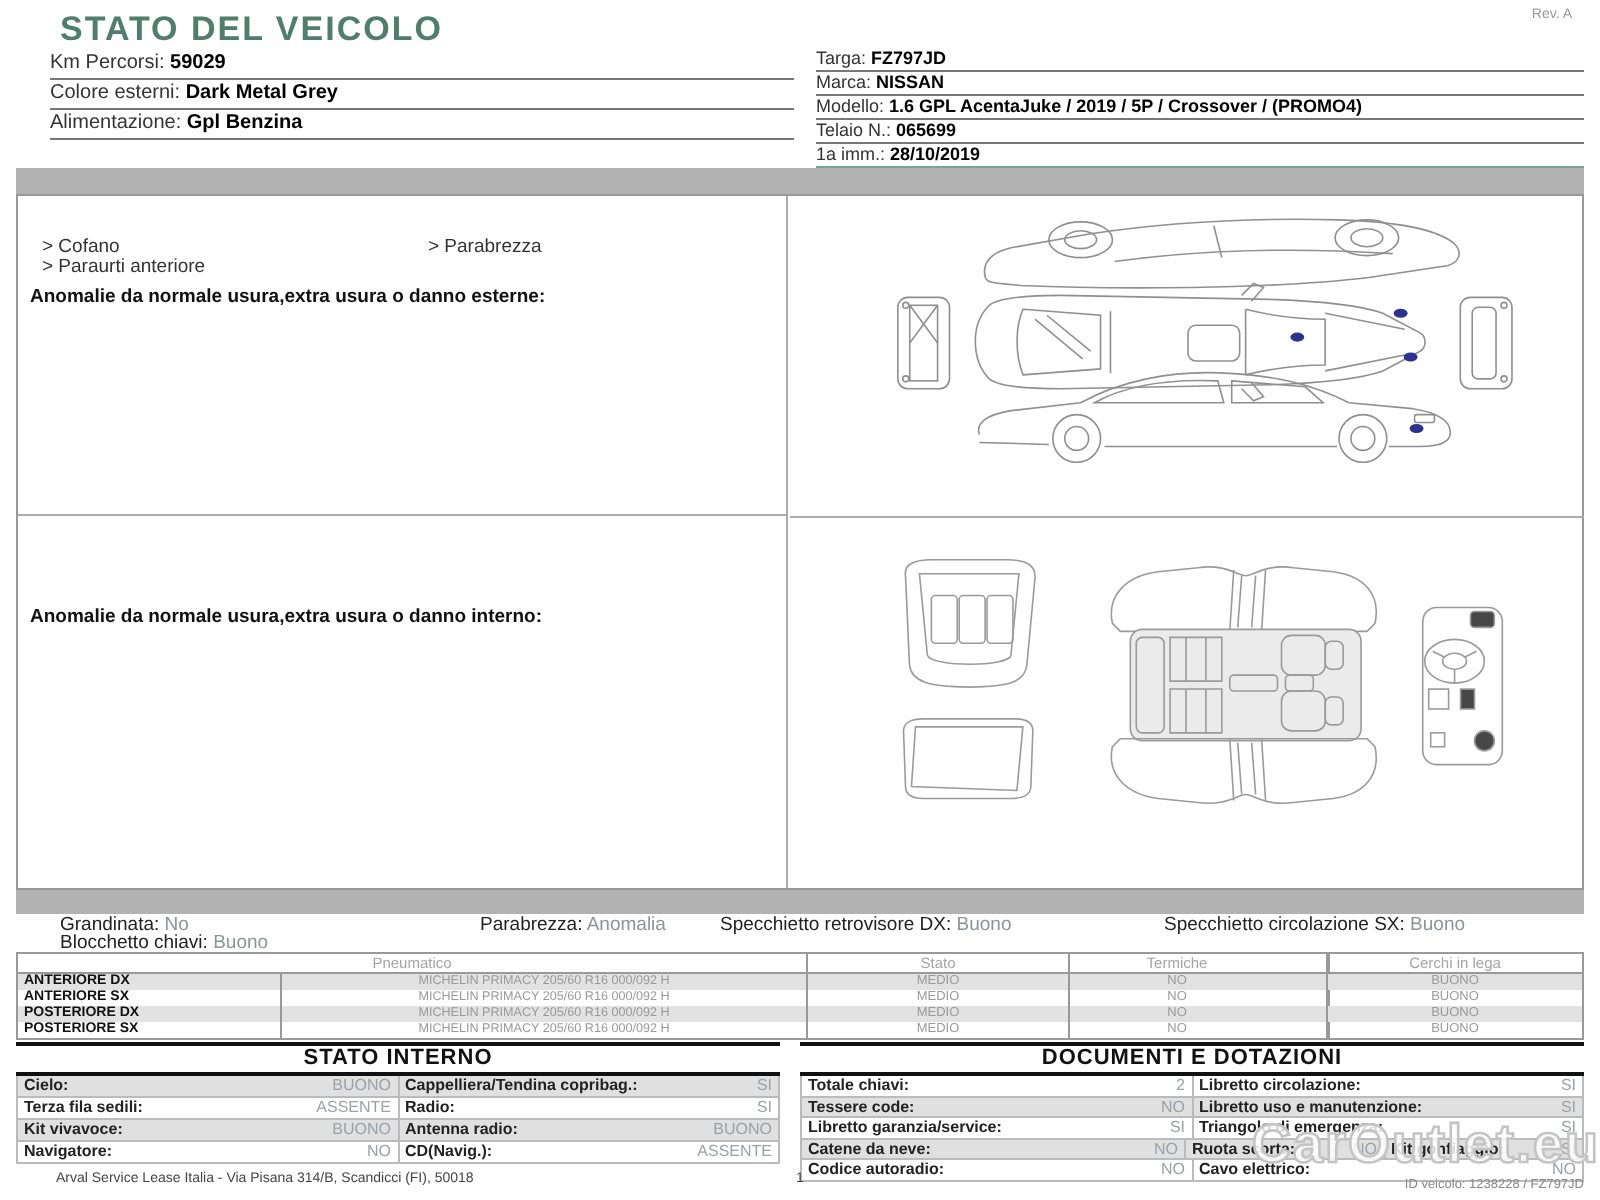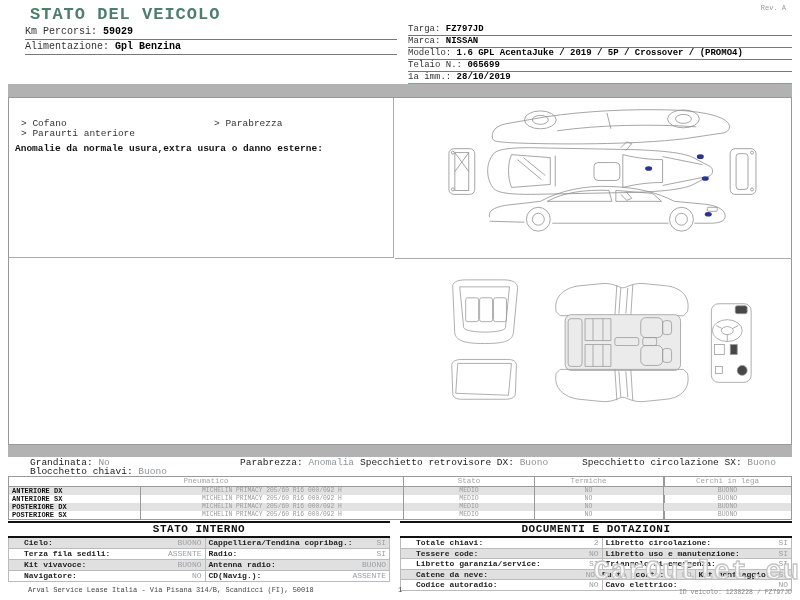--- a/index.html
+++ b/index.html
@@ -1,17 +1,17 @@
 <!DOCTYPE html>
 <html><head>
 <meta charset="utf-8">
 <style>
   html,body{margin:0;padding:0;background:#fff;}
   .page{position:relative;width:800px;height:600px;background:#fff;overflow:hidden;
-        font-family:Liberation Mono, monospace;color:#111;}
+        font-family:Liberation Sans, sans-serif;color:#111;}
   .title{position:absolute;left:30px;top:5px;font-size:17px;font-weight:bold;
          color:#4f7e6d;letter-spacing:1px;}
   .rev{position:absolute;right:14px;top:4px;font-size:7px;color:#999;}
   .info-left{position:absolute;left:25px;top:25px;width:372px;}
   .info-right{position:absolute;left:408px;top:24px;width:384px;}
   .irow{border-bottom:1px solid #777;white-space:nowrap;overflow:hidden;}
   .info-left .irow{height:14px;font-size:10px;line-height:14px;}
   .info-right .irow{height:11px;font-size:9px;line-height:11px;}
   .info-right .irow:last-child{border-bottom:2px solid #79a596;}
   .irow .lbl{color:#333;}
@@ -60,21 +60,21 @@
   .cer-hdr{height:9px;line-height:9px;font-size:7.5px;color:#a5a5a5;text-align:center;
            border-bottom:1px solid #999;}
   .cer-row{height:8px;line-height:8px;font-size:6.5px;color:#9a9a9a;text-align:center;}
   .cer-row.alt{background:#e2e2e2;}
   .kvtable{position:absolute;top:521px;box-sizing:border-box;}
   .kv-left{left:8px;width:382px;}
   .kv-right{left:400px;width:392px;}
   .kv-title{height:13px;line-height:13px;text-align:center;font-weight:bold;font-size:11px;
             letter-spacing:0.5px;border-top:2px solid #111;border-bottom:2px solid #111;color:#111;}
   .kv-body{border:1px solid #bbb;border-top:none;}
-  .kv-row{display:flex;border-bottom:1px solid #bbb;padding-left:12px;}
+  .kv-row{display:flex;border-bottom:1px solid #bbb;}
   .kv-row:last-child{border-bottom:none;}
   .kv-left .kv-row{height:10px;line-height:10px;}
   .kv-right .kv-row{height:9.5px;line-height:9.5px;}
   .kv-row.alt{background:#e0e0e0;}
   .kv-cell{flex:1;display:flex;justify-content:space-between;padding:0 3px;
            overflow:hidden;white-space:nowrap;box-sizing:border-box;}
   .kv-cell.half{flex:0.5;}
   .kv-cell+.kv-cell{border-left:1px solid #bbb;justify-content:space-between;}
   .kv-cell .lbl{font-weight:bold;font-size:8px;color:#222;}
   .kv-cell .val{font-size:8px;color:#9aa1a7;}
@@ -89,40 +89,44 @@
 </head>
 <body>
 
 <div class="page">
 
   <div class="title">STATO DEL VEICOLO</div>
   <div class="rev">Rev. A</div>
 
   <div class="info-left">
       <div class="irow"><span class="lbl">Km Percorsi: </span><span class="val">59029</span></div>
+      <div class="irow"><span class="lbl">Colore esterni: </span><span class="val">Dark Metal Grey</span></div>
       <div class="irow"><span class="lbl">Alimentazione: </span><span class="val">Gpl Benzina</span></div>
     </div>
   <div class="info-right">
       <div class="irow"><span class="lbl">Targa: </span><span class="val">FZ797JD</span></div>
       <div class="irow"><span class="lbl">Marca: </span><span class="val">NISSAN</span></div>
       <div class="irow"><span class="lbl">Modello: </span><span class="val">1.6 GPL AcentaJuke / 2019 / 5P / Crossover / (PROMO4)</span></div>
       <div class="irow"><span class="lbl">Telaio N.: </span><span class="val">065699</span></div>
       <div class="irow"><span class="lbl">1a imm.: </span><span class="val">28/10/2019</span></div>
     </div>
 
   <div class="bar bar-top"></div>
 
   <div class="main-box">
     <div class="note note-ext">
       <div class="note-title">Anomalie da normale usura,extra usura o danno esterne:</div>
       <div id="ext-items">
           <span class="dmg-item i0">&gt; Cofano</span>
           <span class="dmg-item i1">&gt; Paraurti anteriore</span>
           <span class="dmg-item i2">&gt; Parabrezza</span>
         </div>
+    </div>
+    <div class="note note-int">
+      <div class="note-title">Anomalie da normale usura,extra usura o danno interno:</div>
     </div>
 
     <div class="diag diag-ext">
       <svg viewBox="0 0 397 160" width="397" height="159">
         <g stroke="#8f8f8f" fill="none" stroke-width="0.8">
 
           <path d="M97,41 C95,33 101,28 110,26 L150,19 C190,13 235,11 275,12 C305,13 325,17 333,24 C337,28 336,33 330,35 L290,41 C240,47 160,47 115,45 C103,44 98,44 97,41 Z"></path>
           <ellipse cx="145" cy="22" rx="16" ry="9"></ellipse>
             <ellipse cx="145" cy="22" rx="8" ry="4.5"></ellipse>
           <ellipse cx="289" cy="21" rx="16" ry="9"></ellipse>

